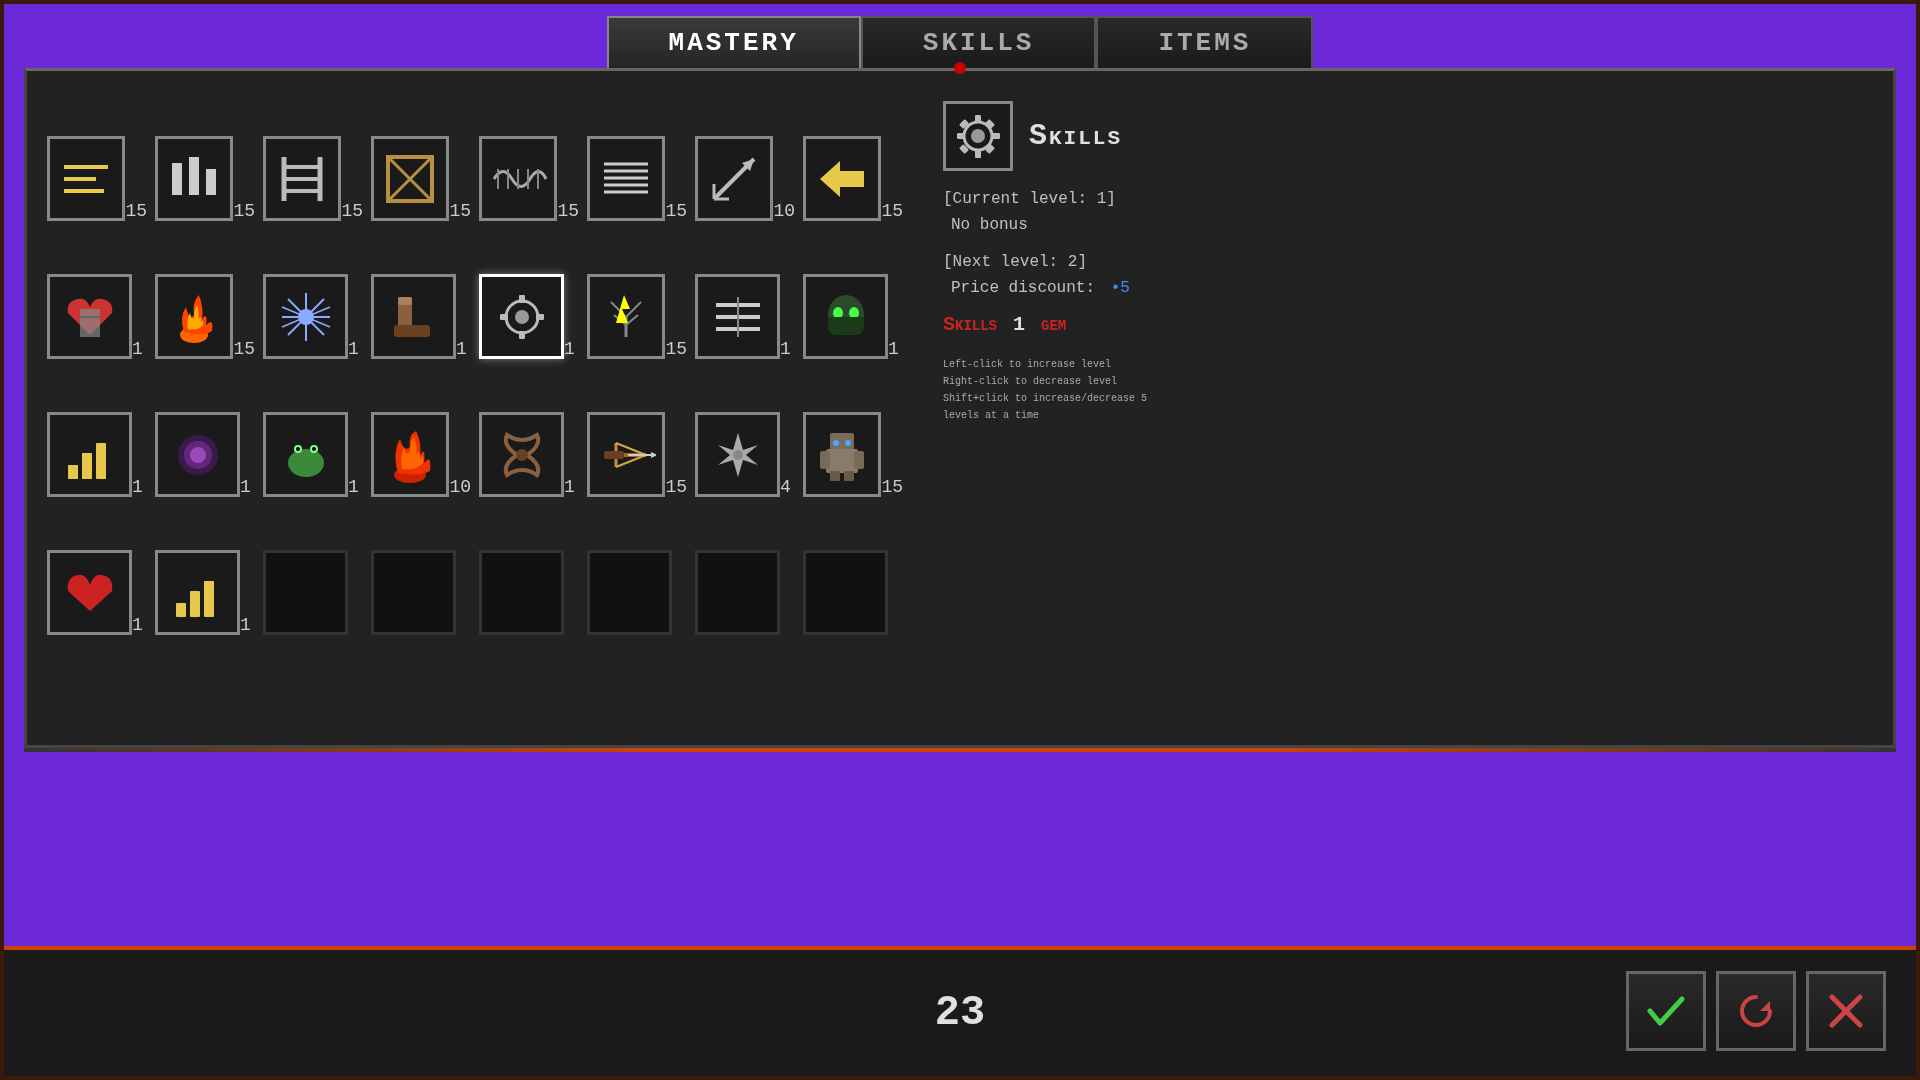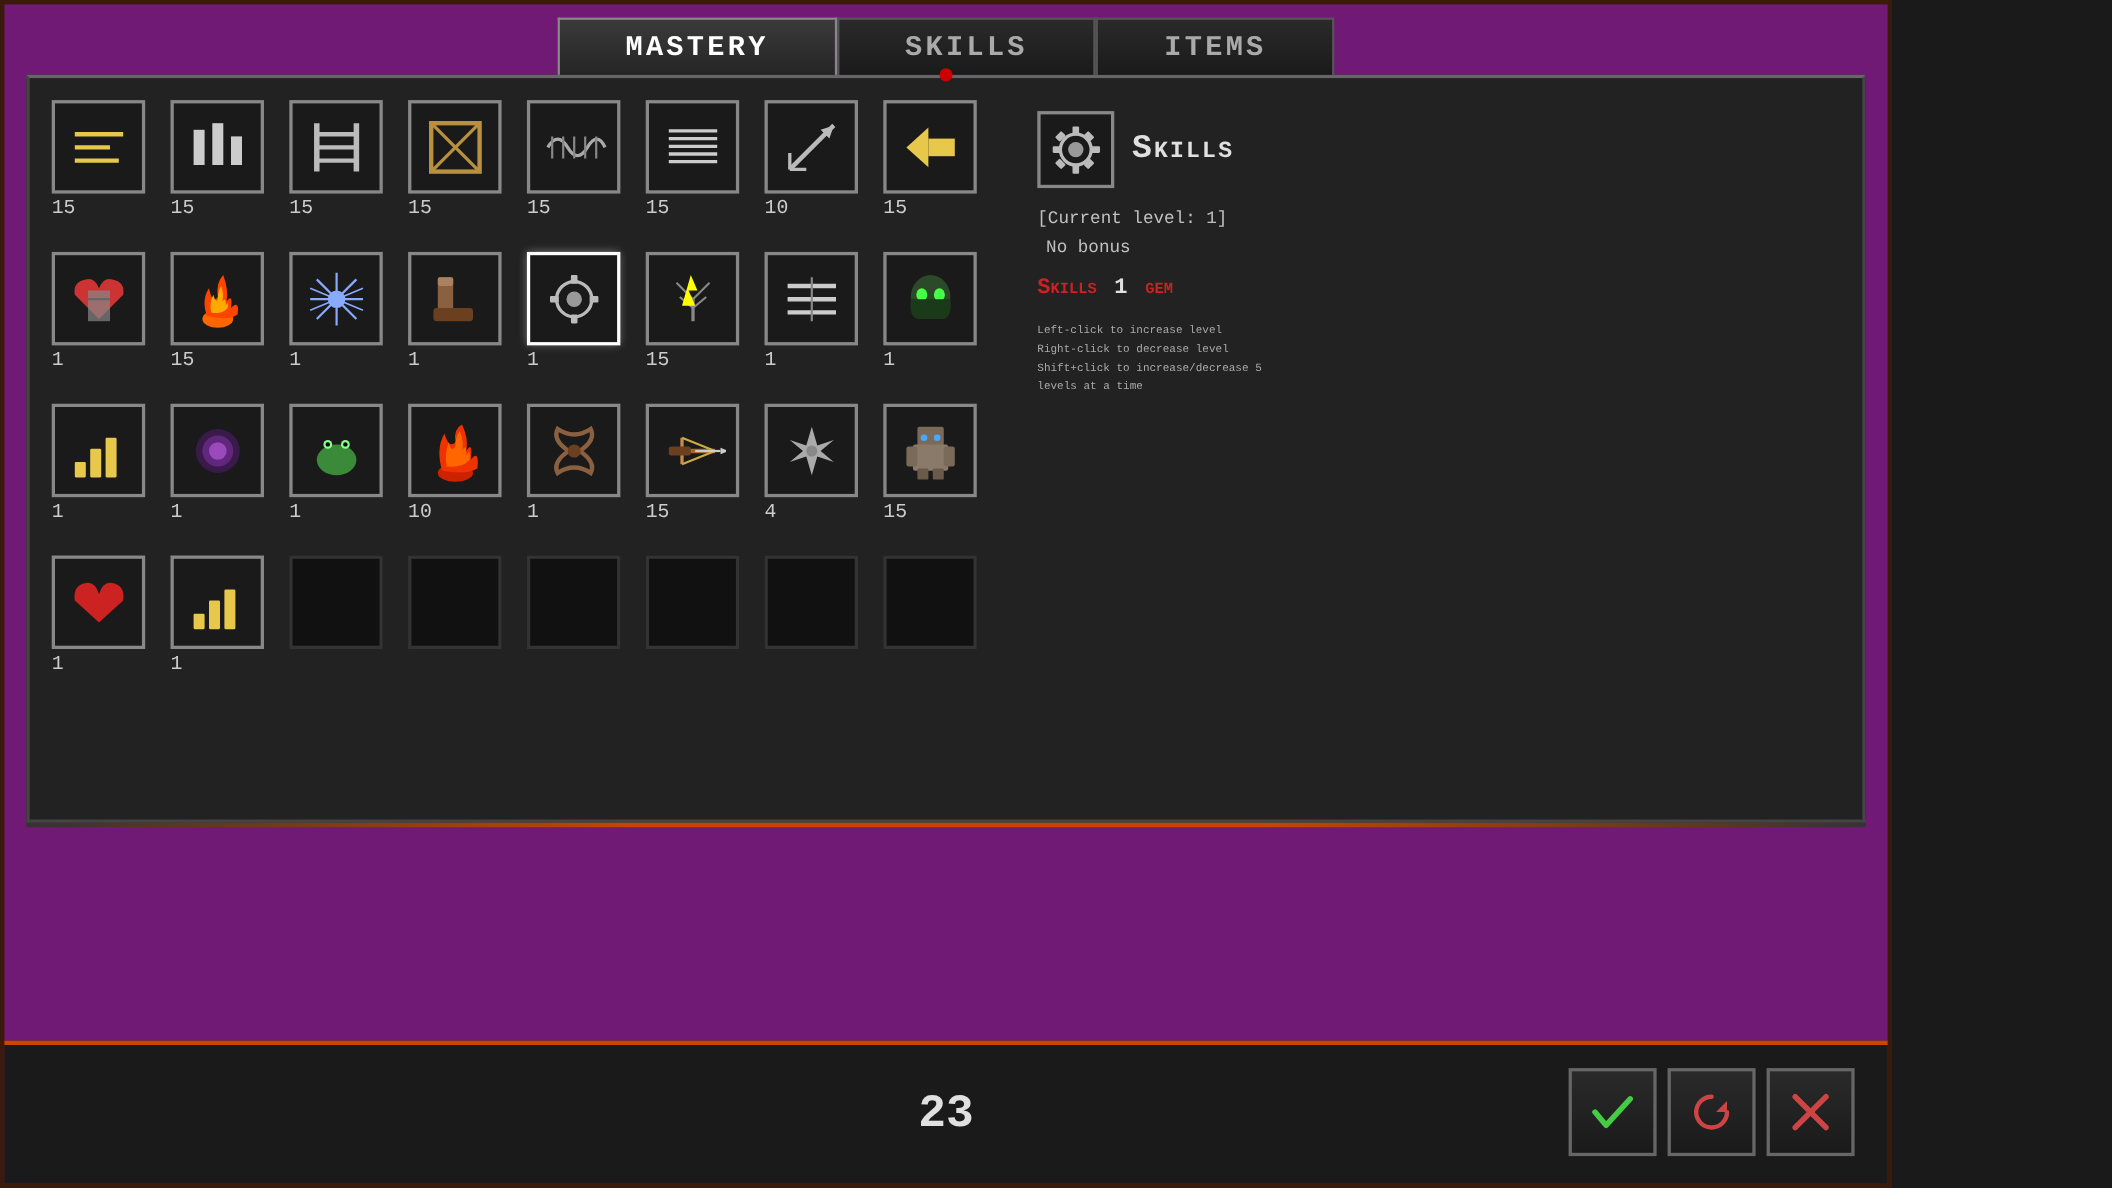--- a/index.html
+++ b/index.html
@@ -7,23 +7,23 @@
     body {
       width: 1920px;
       height: 1080px;
       background: #1a1a1a;
       font-family: 'Courier New', monospace;
       overflow: hidden;
       position: relative;
     }
 
     .outer-frame {
-      width: 1720px;
+      width: 1920px;
       height: 1080px;
-      background: #701a75;
+      background: #6d28d9;
       border: 4px solid #3a1a0a;
       position: relative;
     }
 
     
     .nav-tabs {
       display: flex;
       justify-content: center;
       align-items: center;
       padding: 12px 0 0 0;
@@ -84,22 +84,22 @@
     .skills-grid {
       display: grid;
       grid-template-columns: repeat(8, 100px);
       grid-template-rows: repeat(4, 130px);
       gap: 8px;
       align-content: start;
     }
 
     .skill-item {
       display: flex;
-      flex-direction: column;
-      align-items: flex-start;
+      flex-direction: row;
+      align-items: flex-end;
       cursor: pointer;
     }
 
     .skill-icon {
       width: 85px;
       height: 85px;
       background: #1a1a1a;
       border: 3px solid #888;
       display: flex;
       align-items: center;
@@ -606,20 +606,27 @@
           </svg>
         </div>
         <div class="info-title">Skills</div>
       </div>
 
       <div class="info-section">
         <div>[Current level: 1]</div>
         <div style="padding-left: 8px;">No bonus</div>
       </div>
 
+      <div class="info-section">
+        <div>[Next level: 2]</div>
+        <div style="padding-left: 8px;">
+          <span>Price discount:</span>
+          <span class="price-highlight" style="margin-left:6px;">•5</span>
+        </div>
+      </div>
 
       <div class="info-costs">
         <span>Skills</span>
         <span style="color:#e0e0e0; margin: 0 4px;">1</span>
         <span>gem</span>
       </div>
 
       <div class="hint-text">
         <div>Left-click to increase level</div>
         <div>Right-click to decrease level</div>

